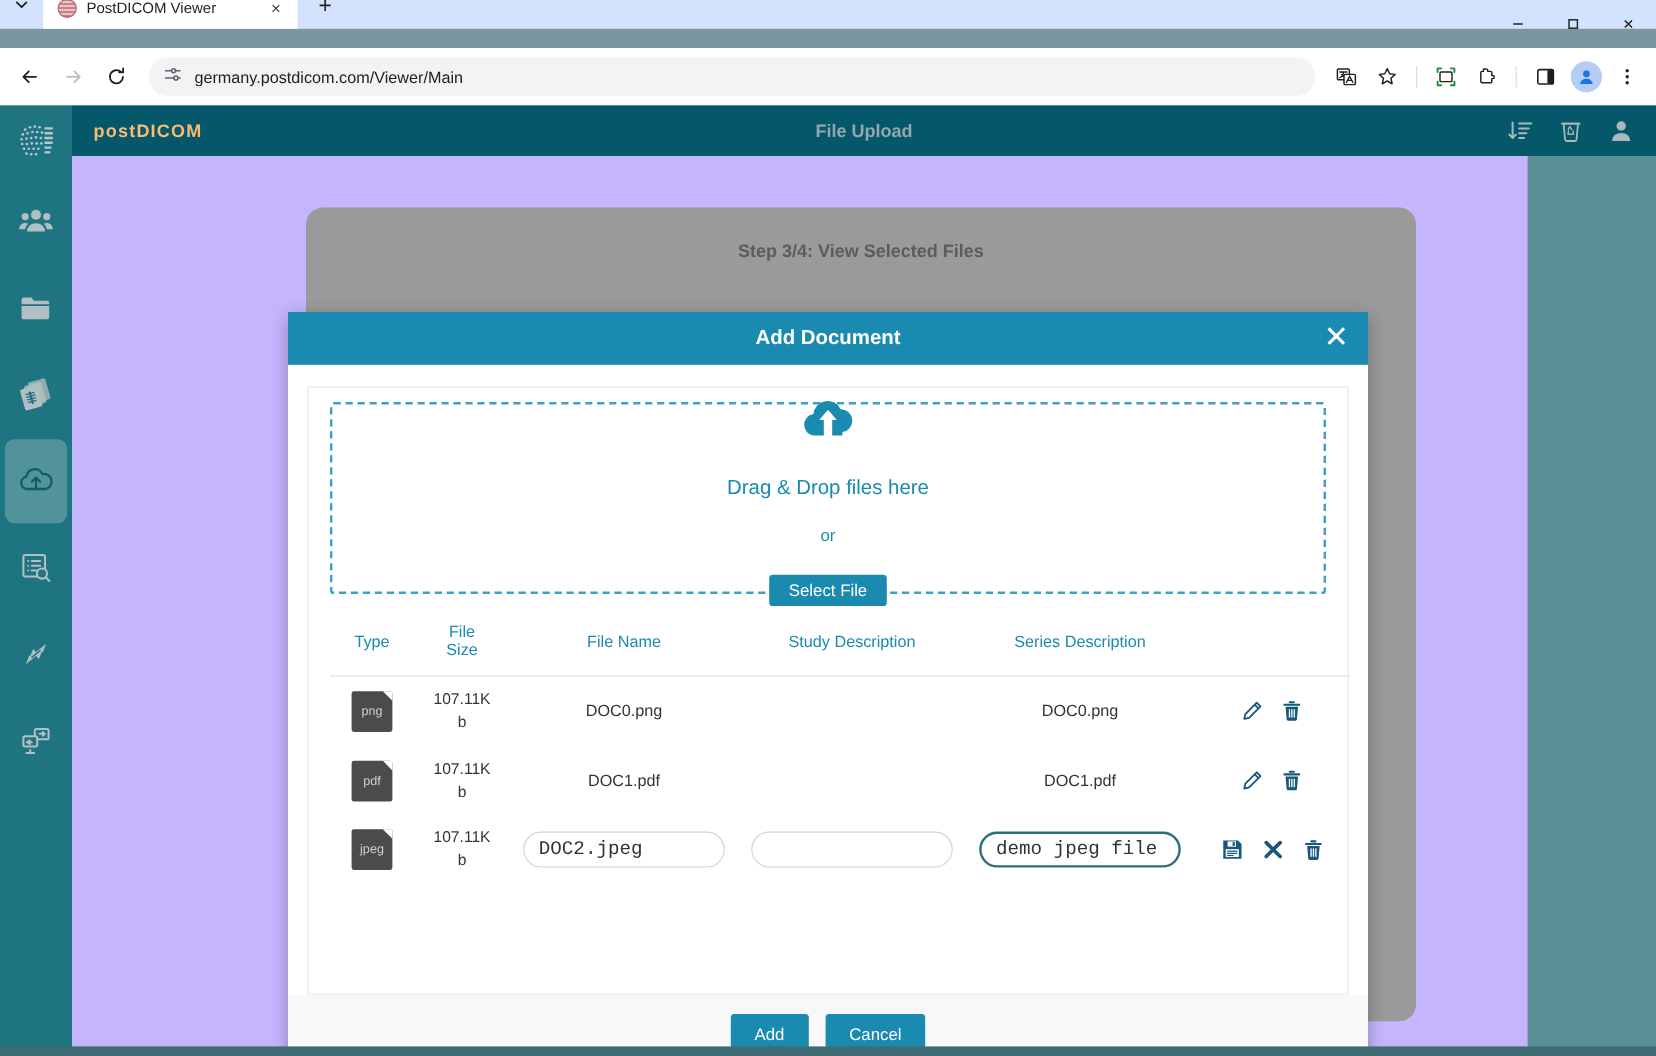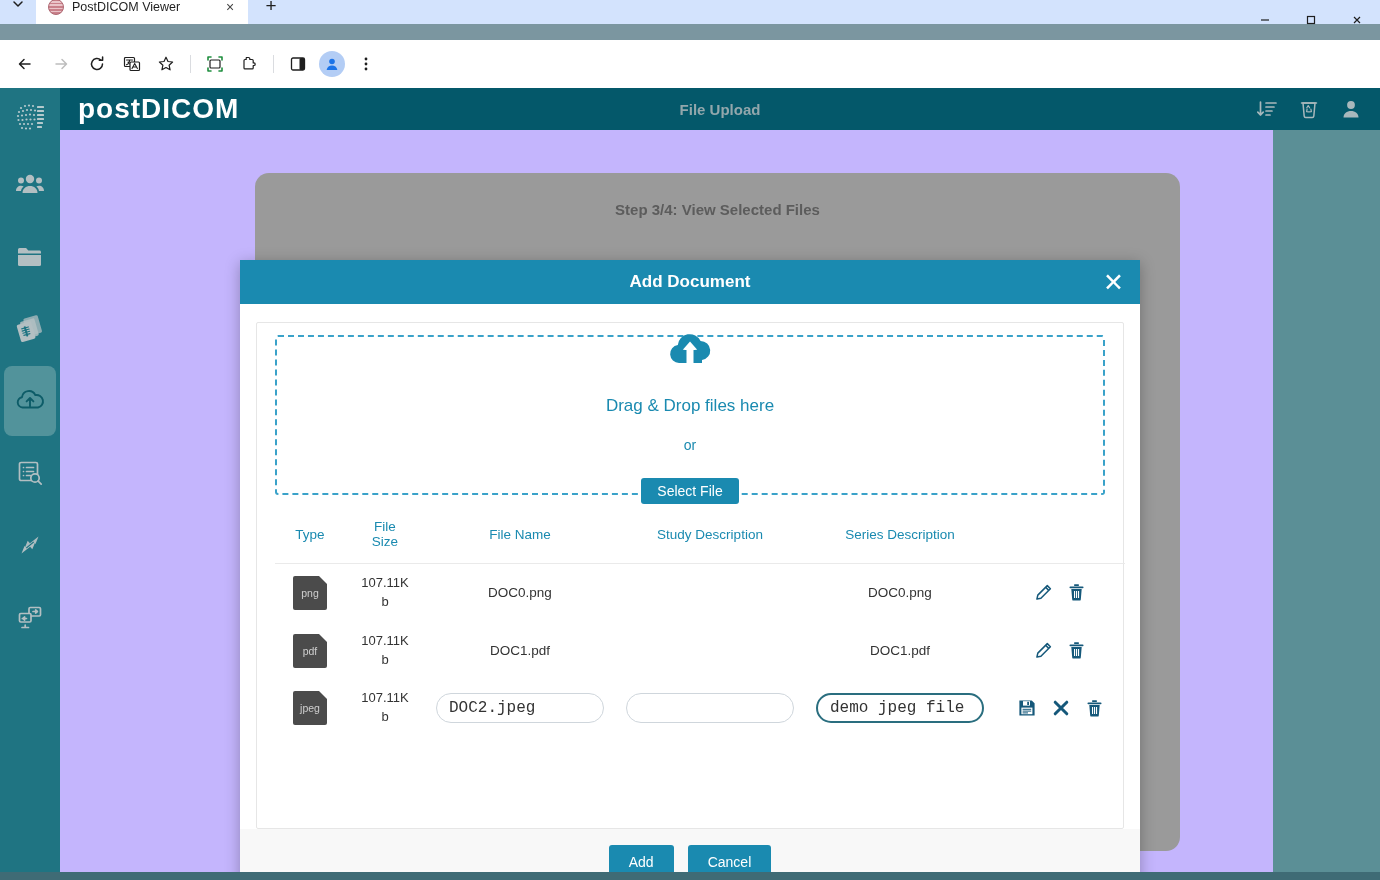--- a/index.html
+++ b/index.html
@@ -68,21 +68,21 @@
     width: 52px; height: 70px; display: flex; align-items: center; justify-content: center;
     color: #b3bfc2; border-radius: 8px; margin-bottom: 2px;
   }
   .side-item.active { background: #52939b; }
   .side-item svg { display: block; }
 
   .app-header {
     position: absolute; left: 60px; top: 0; width: 1320px; height: 42px;
     background: #04586a; display: flex; align-items: center; padding: 0 18px;
   }
-  .brand { font-size: 28px; letter-spacing: 1px; color: #ffffff; font-weight: 600; }
+  .brand { font-size: 15px; letter-spacing: 1px; color: #fdba74; font-weight: 600; }
   .app-title { position:absolute; left: 0; right: 0; text-align:center; font-size: 15px; color: #93a7ac; font-weight: 700; pointer-events:none; }
   .header-icons { margin-left: auto; display: flex; align-items: center; gap: 20px; z-index: 2; }
   .header-icon { color: #a9b8bc; display: flex; align-items: center; }
 
   .app-body { position: absolute; left: 60px; top: 42px; width: 1213px; height: 750px; background: #c4b5fd; }
 
   
   .bg-panel {
     position: absolute; left: 195px; top: 43px; width: 925px; height: 678px;
     background: #9a9a9a; border-radius: 14px;
@@ -215,20 +215,30 @@
     <div class="nav-btn disabled">
       <svg width="18" height="18" viewBox="0 0 18 18">
           <path d="M4 9h10M10 4.5L14.5 9 10 13.5" stroke="#bdbdbd" stroke-width="1.5" fill="none" stroke-linecap="round" stroke-linejoin="round"></path>
         </svg>
     </div>
     <div class="nav-btn">
       <svg width="18" height="18" viewBox="0 0 18 18">
           <path d="M14.5 9a5.5 5.5 0 1 1-1.7-4" stroke="#1f1f1f" stroke-width="1.5" fill="none" stroke-linecap="round"></path>
           <path d="M14.6 2v3.3h-3.3" stroke="#1f1f1f" stroke-width="1.5" fill="none" stroke-linecap="round" stroke-linejoin="round"></path>
         </svg>
+    </div>
+    <div class="omnibox">
+      <span>
+        <svg width="16" height="16" viewBox="0 0 16 16">
+            <path d="M2 5h5M10 5h4M2 11h7M12 11h2" stroke="#5f6368" stroke-width="1.3" stroke-linecap="round"></path>
+            <circle cx="8.6" cy="5" r="1.7" stroke="#5f6368" stroke-width="1.3" fill="none"></circle>
+            <circle cx="10.6" cy="11" r="1.7" stroke="#5f6368" stroke-width="1.3" fill="none"></circle>
+          </svg>
+      </span>
+      <span class="omnibox-url">germany.postdicom.com/Viewer/Main</span>
     </div>
     <div class="tb-icon">
       <svg width="18" height="18" viewBox="0 0 18 18">
           <rect x="1.5" y="2.5" width="10" height="9" rx="1" stroke="#1f1f1f" stroke-width="1.2" fill="none"></rect>
           <path d="M3.5 5h6M6.5 5v.5c0 2-1.3 3.6-3 4.3M5 7.2c.9 1.4 2.2 2.3 3.6 2.6" stroke="#1f1f1f" stroke-width="1.1" fill="none" stroke-linecap="round"></path>
           <rect x="7" y="7" width="9.5" height="8.5" rx="1" fill="#fff" stroke="#1f1f1f" stroke-width="1.2"></rect>
           <path d="M9 13.6l2.7-5 2.7 5M9.9 12h3.6" stroke="#1f1f1f" stroke-width="1.1" fill="none" stroke-linecap="round"></path>
         </svg>
     </div>
     <div class="tb-icon">

